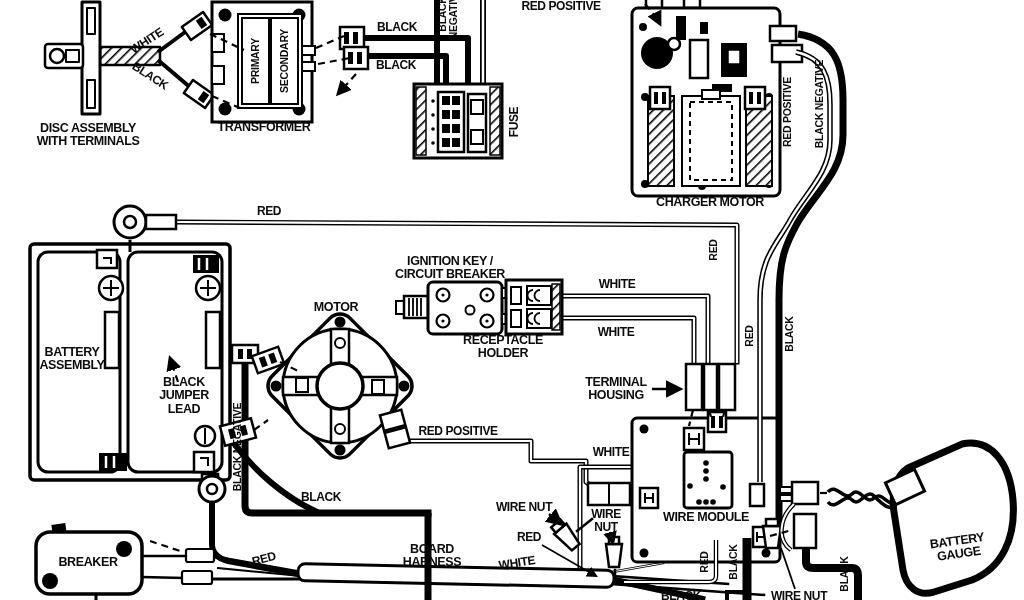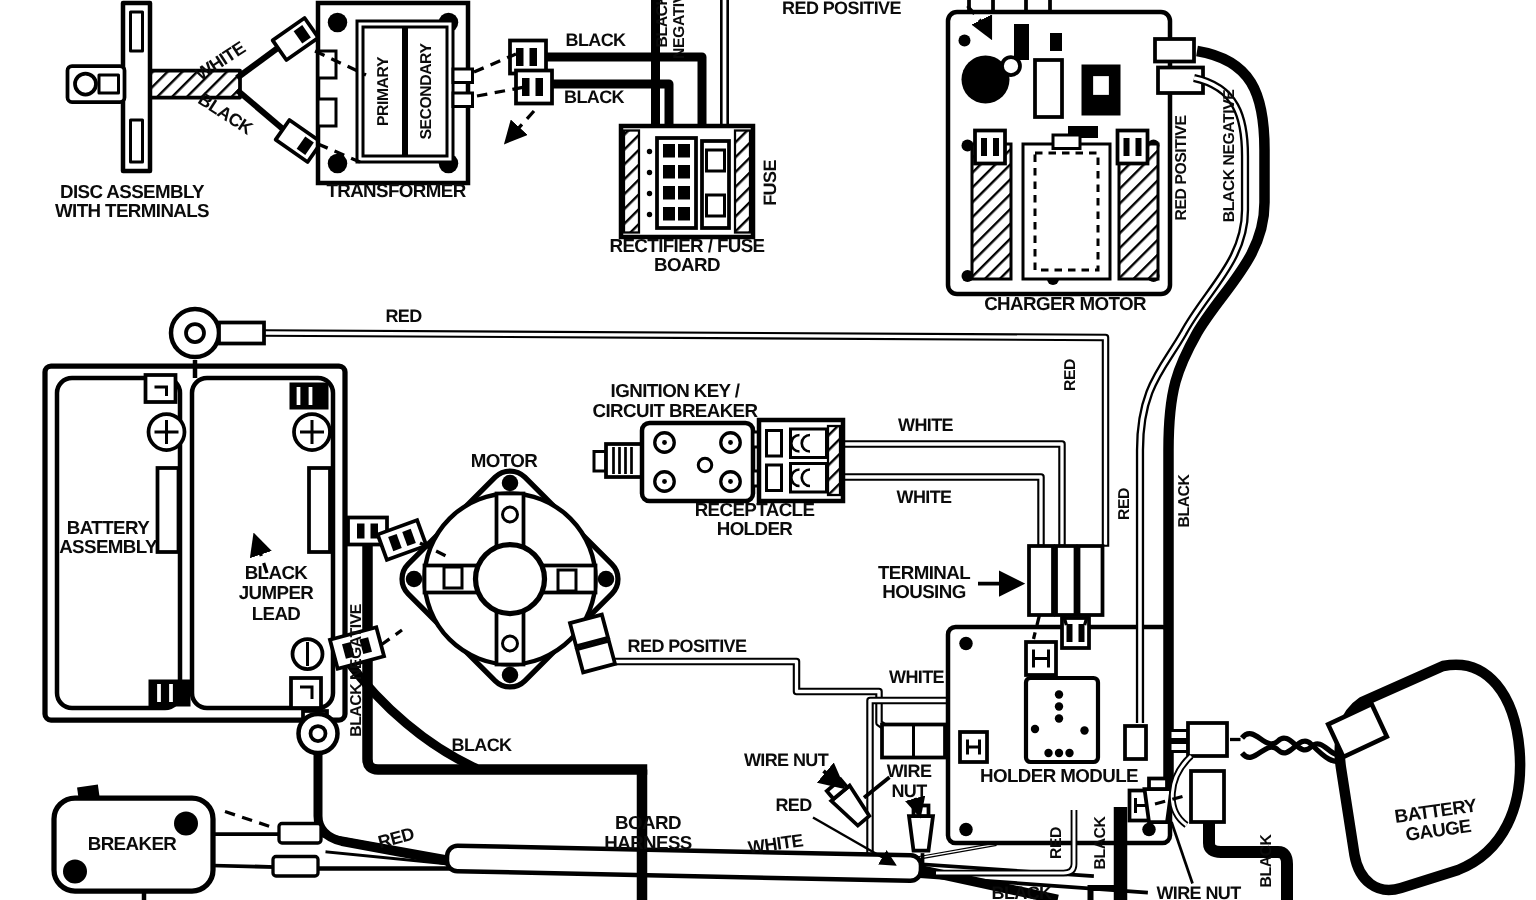--- a/index.html
+++ b/index.html
@@ -430,22 +430,20 @@
 <div class="lbl" style="left:150px;top:76px;--r:33deg">BLACK</div>
 <div class="lbl big" style="left:264px;top:128px">TRANSFORMER</div>
 <div class="lbl sm" style="left:256px;top:61px;--r:-90deg">PRIMARY</div>
 <div class="lbl sm" style="left:285px;top:61px;--r:-90deg">SECONDARY</div>
 <div class="lbl" style="left:397px;top:27px">BLACK</div>
 <div class="lbl" style="left:396px;top:65px">BLACK</div>
 <div class="lbl sm" style="left:448px;top:14px;--r:-90deg">BLACK
 NEGATIVE</div>
 <div class="lbl" style="left:561px;top:6px">RED POSITIVE</div>
 <div class="lbl" style="left:514px;top:122px;--r:-90deg">FUSE</div>
-<div class="lbl big" style="left:458px;top:171px">RECTIFIER / FUSE
-BOARD</div>
 <div class="lbl big" style="left:710px;top:203px">CHARGER MOTOR</div>
 <div class="lbl sm" style="left:788px;top:112px;--r:-90deg">RED POSITIVE</div>
 <div class="lbl sm" style="left:820px;top:104px;--r:-90deg">BLACK NEGATIVE</div>
 <div class="lbl" style="left:269px;top:211px">RED</div>
 <div class="lbl big" style="left:72px;top:359px">BATTERY
 ASSEMBLY</div>
 <div class="lbl big" style="left:184px;top:396px">BLACK
 JUMPER
 LEAD</div>
 <div class="lbl sm" style="left:238px;top:447px;--r:-90deg">BLACK NEGATIVE</div>
@@ -456,21 +454,21 @@
 HOLDER</div>
 <div class="lbl" style="left:617px;top:284px">WHITE</div>
 <div class="lbl" style="left:616px;top:332px">WHITE</div>
 <div class="lbl big" style="left:616px;top:389px">TERMINAL
 HOUSING</div>
 <div class="lbl sm" style="left:714px;top:250px;--r:-90deg">RED</div>
 <div class="lbl sm" style="left:750px;top:336px;--r:-90deg">RED</div>
 <div class="lbl sm" style="left:790px;top:334px;--r:-90deg">BLACK</div>
 <div class="lbl" style="left:458px;top:431px">RED POSITIVE</div>
 <div class="lbl" style="left:611px;top:452px">WHITE</div>
-<div class="lbl big" style="left:706px;top:518px">HOLDER MODULE</div>
+<div class="lbl big" style="left:706px;top:518px">WIRE MODULE</div>
 <div class="lbl" style="left:524px;top:507px">WIRE NUT</div>
 <div class="lbl" style="left:606px;top:521px">WIRE
 NUT</div>
 <div class="lbl" style="left:529px;top:537px">RED</div>
 <div class="lbl" style="left:517px;top:563px;--r:-8deg">WHITE</div>
 <div class="lbl big" style="left:88px;top:563px">BREAKER</div>
 <div class="lbl" style="left:264px;top:559px;--r:-15deg">RED</div>
 <div class="lbl" style="left:321px;top:497px">BLACK</div>
 <div class="lbl big" style="left:432px;top:556px">BOARD
 HARNESS</div>

